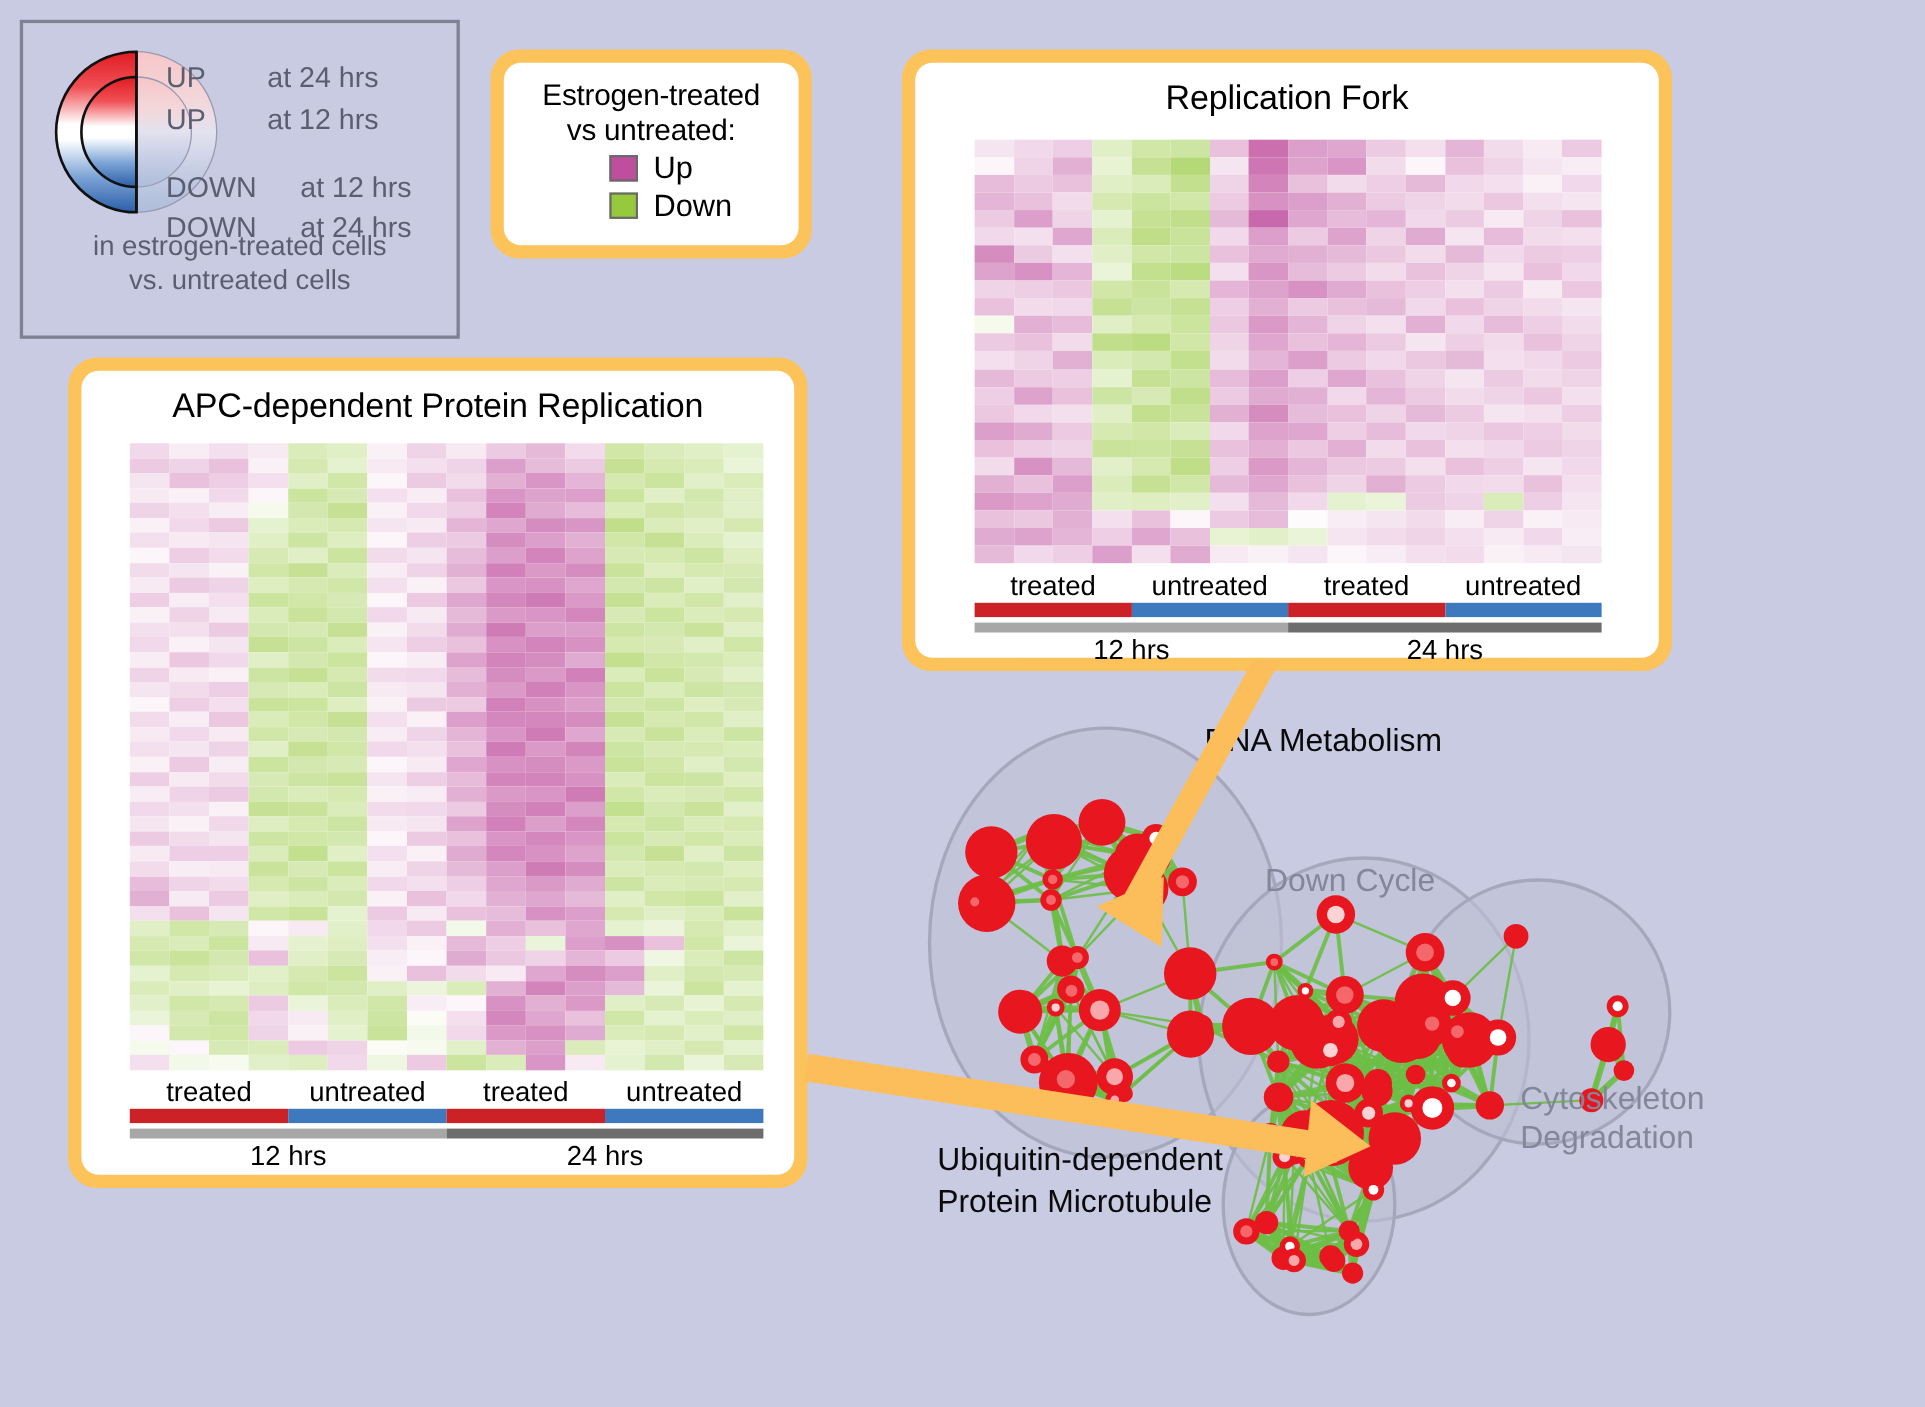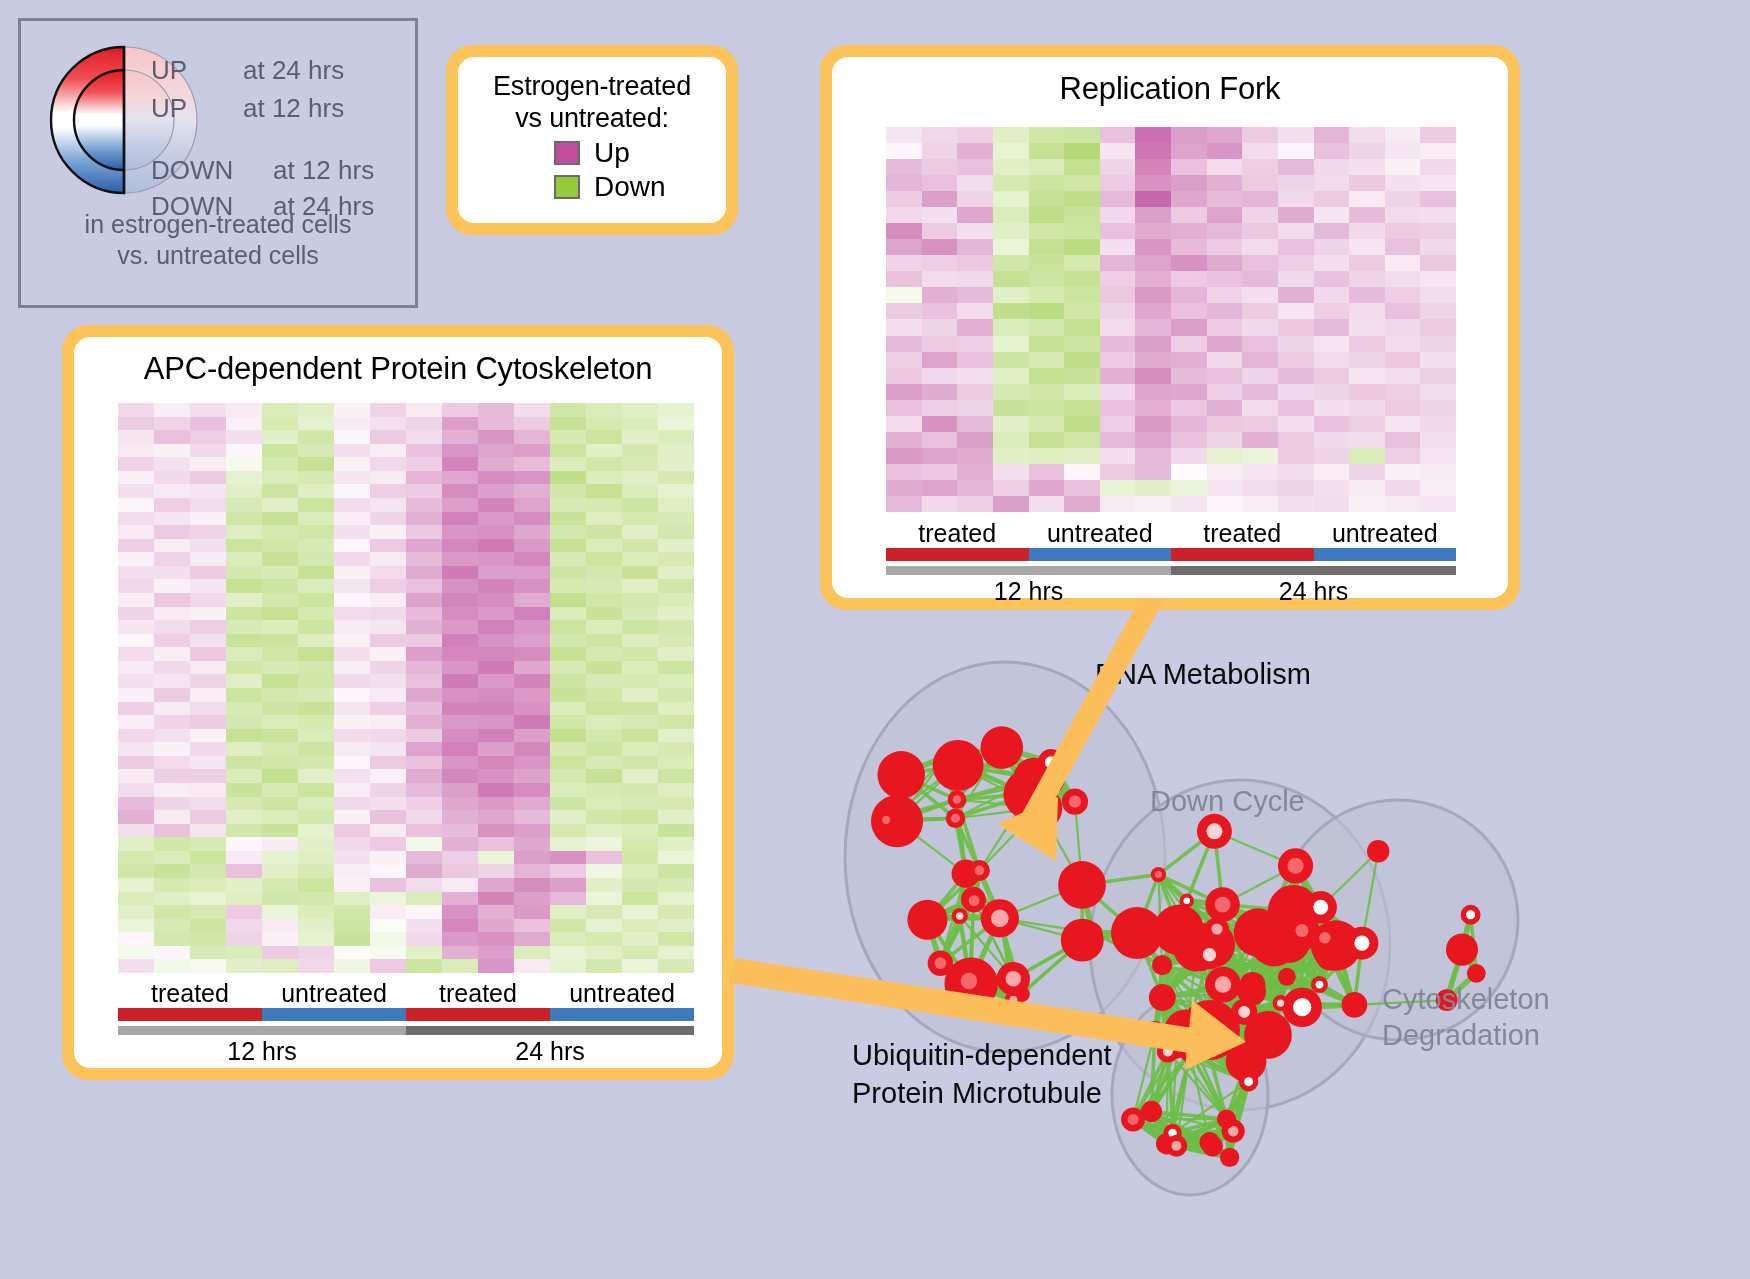--- a/index.html
+++ b/index.html
@@ -568,21 +568,21 @@
       <div class="time-lab-row">
         <div class="tlab">12 hrs</div>
         <div class="tlab">24 hrs</div>
       </div>
     </div>
   </div>
 </div>
 
 <div class="abs orange-panel" id="apc-panel">
   <div class="panel-inner">
-    <div class="panel-title">APC-dependent Protein Cytoskeleton</div>
+    <div class="panel-title">APC-dependent Protein Replication</div>
 
     <div class="heatmap abs" id="apc-heatmap" style="left: 44px; top: 66px; width: 576px; height: 570px; grid-template-columns: repeat(16, 1fr); grid-template-rows: repeat(42, 1fr);">
         <div class="hm-cell" style="background: rgb(241, 216, 234);"></div>
         <div class="hm-cell" style="background: rgb(249, 237, 245);"></div>
         <div class="hm-cell" style="background: rgb(243, 223, 238);"></div>
         <div class="hm-cell" style="background: rgb(247, 234, 243);"></div>
         <div class="hm-cell" style="background: rgb(219, 236, 187);"></div>
         <div class="hm-cell" style="background: rgb(224, 239, 197);"></div>
         <div class="hm-cell" style="background: rgb(250, 241, 247);"></div>
         <div class="hm-cell" style="background: rgb(239, 211, 231);"></div>

